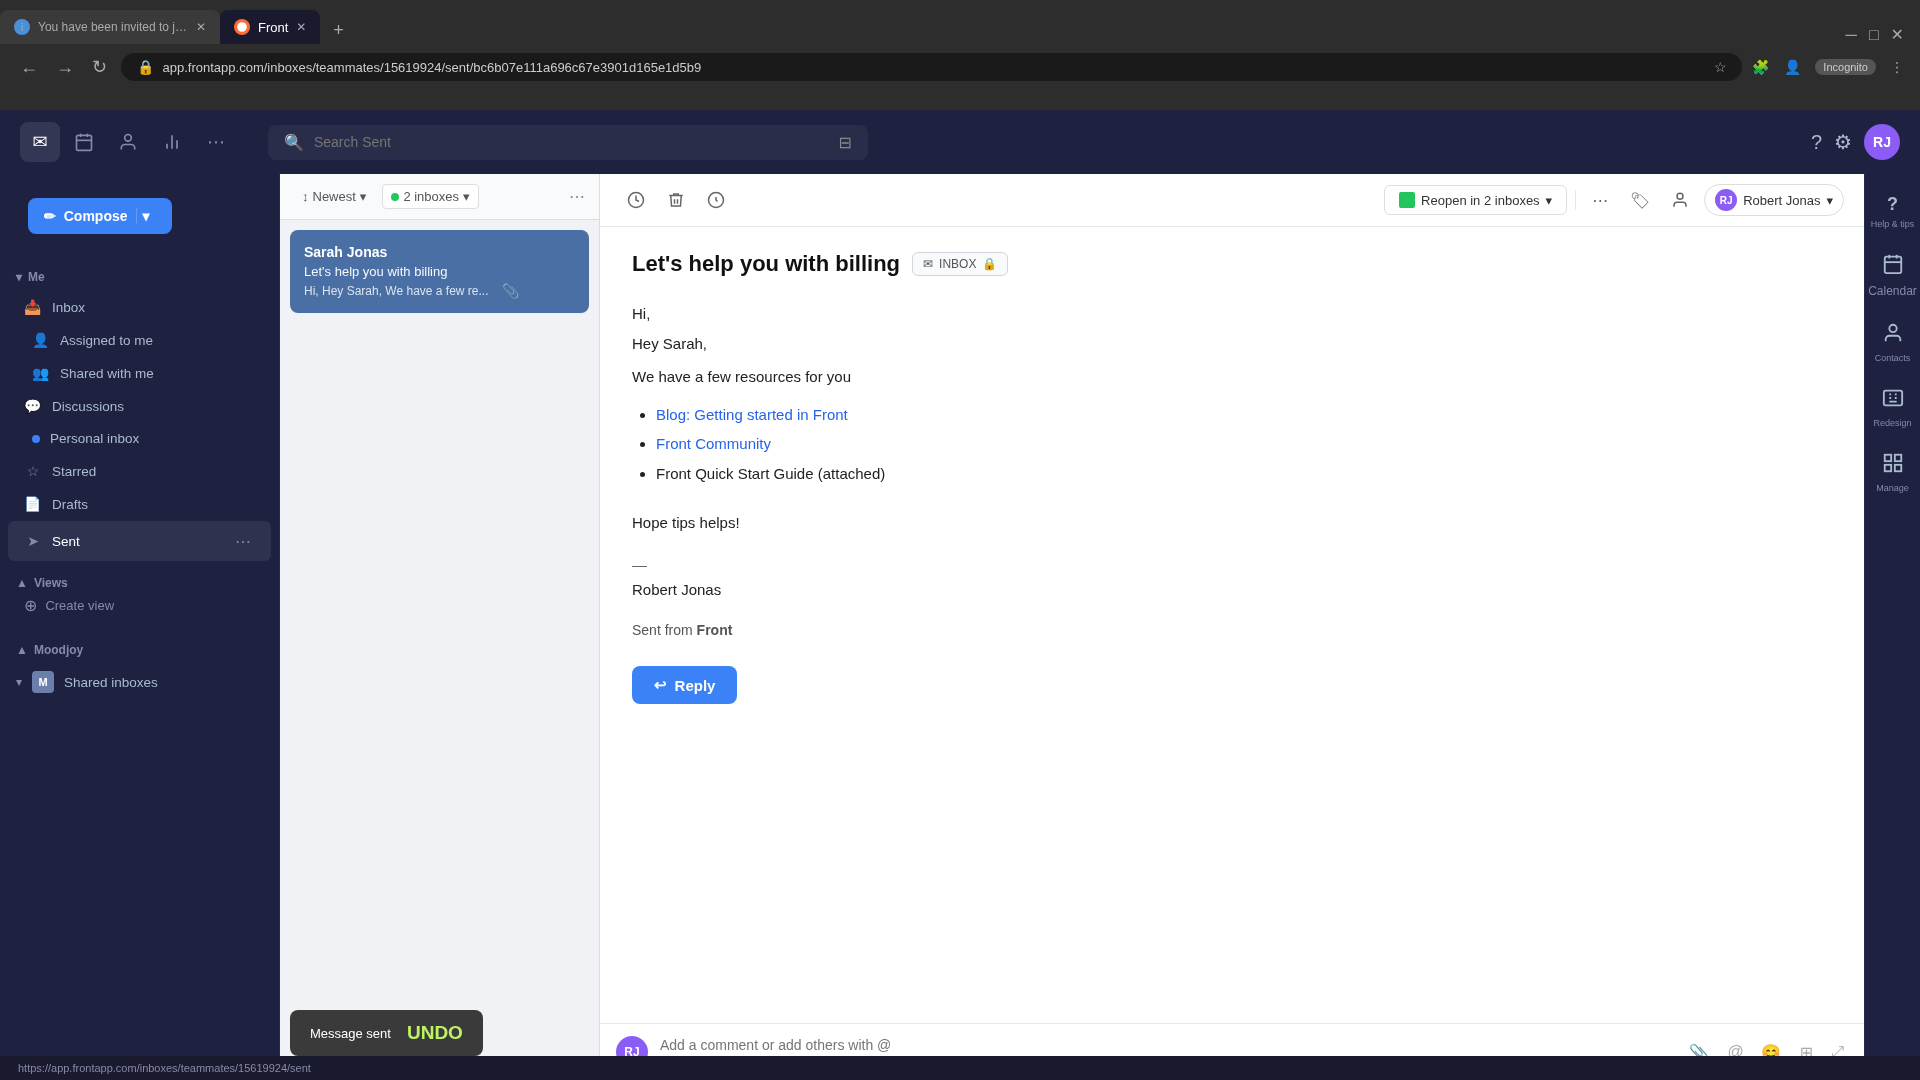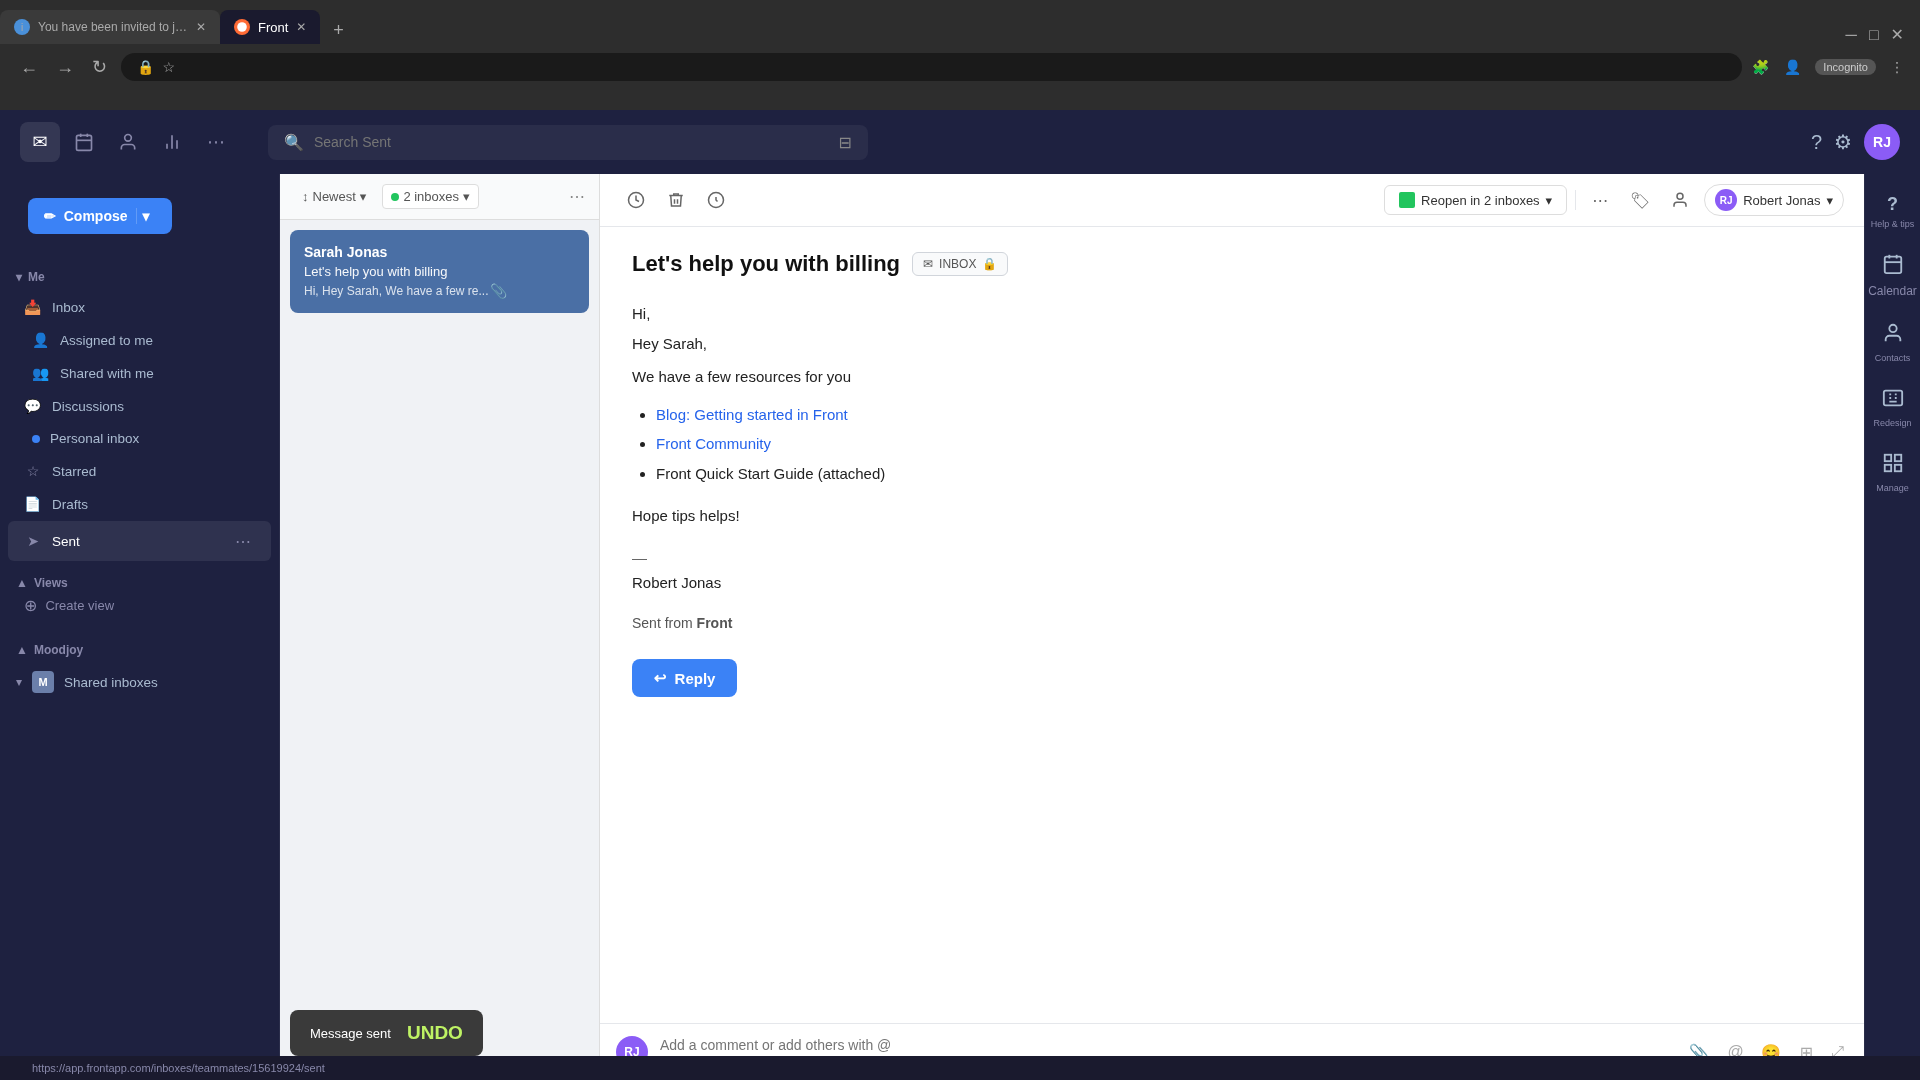--- a/index.html
+++ b/index.html
@@ -55,21 +55,21 @@
     
     .message-list { width: 320px; background: #f0f2f5; border-right: 1px solid #ddd; display: flex; flex-direction: column; }
     .list-toolbar { display: flex; align-items: center; gap: 8px; padding: 10px 14px; border-bottom: 1px solid #ddd; background: #f9fafb; }
     .sort-btn { display: flex; align-items: center; gap: 4px; font-size: 13px; color: #555; cursor: pointer; padding: 4px 8px; border-radius: 4px; }
     .inbox-filter { display: flex; align-items: center; gap: 4px; font-size: 13px; color: #555; cursor: pointer; padding: 4px 8px; border-radius: 4px; border: 1px solid #ddd; background: #fff; }
     .list-more { margin-left: auto; color: #888; cursor: pointer; }
 
     .message-card { background: #4a6fa5; border-radius: 8px; margin: 10px; padding: 14px; cursor: pointer; color: #fff; }
     .message-card-sender { font-weight: 700; font-size: 14px; margin-bottom: 4px; }
     .message-card-subject { font-size: 13px; margin-bottom: 4px; opacity: 0.95; }
-    .message-card-preview { font-size: 12px; opacity: 0.8; display: flex; align-items: center; gap: 2px; }
+    .message-card-preview { font-size: 12px; opacity: 0.8; display: flex; align-items: center; gap: 14px; }
     .attach-icon { font-size: 14px; }
 
     
     .main-content { flex: 1; display: flex; flex-direction: column; background: #fff; }
     .main-toolbar { display: flex; align-items: center; gap: 8px; padding: 10px 20px; border-bottom: 1px solid #e5e7eb; background: #fff; }
     .toolbar-icon-btn { width: 32px; height: 32px; display: flex; align-items: center; justify-content: center; color: #666; font-size: 16px; cursor: pointer; border-radius: 4px; border: none; background: none; }
     .reopen-btn { display: flex; align-items: center; gap: 6px; margin-left: auto; padding: 6px 14px; border: 1px solid #ddd; border-radius: 6px; font-size: 13px; font-weight: 500; color: #333; cursor: pointer; background: #fff; }
     .reopen-icon { width: 16px; height: 16px; background: #22c55e; border-radius: 2px; }
     .toolbar-divider { width: 1px; height: 20px; background: #e5e7eb; }
     .assignee-tag { display: flex; align-items: center; gap: 6px; padding: 4px 10px; border: 1px solid #ddd; border-radius: 20px; font-size: 13px; color: #333; cursor: pointer; }
@@ -77,21 +77,21 @@
 
     
     .email-view { flex: 1; overflow-y: auto; padding: 24px 32px 0; }
     .email-subject-row { display: flex; align-items: center; gap: 12px; margin-bottom: 24px; }
     .email-subject { font-size: 22px; font-weight: 700; color: #111; }
     .inbox-badge { display: flex; align-items: center; gap: 6px; padding: 4px 10px; border: 1px solid #d1d5db; border-radius: 6px; font-size: 12px; color: #555; background: #f9fafb; }
     .inbox-badge-icon { font-size: 12px; }
 
     .email-body { font-size: 15px; line-height: 1.7; color: #222; }
     .email-greeting { margin-bottom: 4px; }
-    .email-list { margin: 12px 0 17px 24px; }
+    .email-list { margin: 12px 0 24px 24px; }
     .email-list li { margin: 4px 0; }
     .email-link { color: #2563eb; text-decoration: none; }
     .email-signature { margin-top: 16px; }
     .email-dash { color: #666; }
     .sent-from { margin-top: 16px; color: #555; font-size: 14px; }
     .sent-from strong { font-weight: 700; }
 
     .reply-btn { display: flex; align-items: center; gap: 8px; margin-top: 24px; margin-bottom: 24px; padding: 10px 22px; background: #3b82f6; color: #fff; border: none; border-radius: 8px; font-size: 15px; font-weight: 600; cursor: pointer; }
 
     
@@ -118,21 +118,21 @@
     .top-search-bar { background: #1e2140; display: flex; align-items: center; justify-content: center; padding: 8px 20px; gap: 16px; height: 64px; }
     .search-input-wrap { display: flex; align-items: center; gap: 10px; background: #2a2d4a; border-radius: 8px; padding: 8px 16px; width: 600px; }
     .search-input { background: transparent; border: none; outline: none; color: #ccc; font-size: 14px; flex: 1; }
     .search-filter-icon { color: #888; font-size: 16px; }
     .search-icon { color: #888; font-size: 16px; }
     .top-bar-right { display: flex; align-items: center; gap: 12px; margin-left: auto; }
     .top-bar-icon { color: #aabbd0; font-size: 20px; cursor: pointer; }
     .user-avatar-top { width: 36px; height: 36px; border-radius: 50%; background: #8b5cf6; display: flex; align-items: center; justify-content: center; font-size: 14px; font-weight: 700; color: #fff; cursor: pointer; }
 
     
-    .status-bar { position: fixed; bottom: 0; left: 0; right: 0; height: 24px; background: #1a1a2e; color: #8888aa; font-size: 11px; display: flex; align-items: center; padding: 0 32px; z-index: 100; }
+    .status-bar { position: fixed; bottom: 0; left: 0; right: 0; height: 24px; background: #1a1a2e; color: #8888aa; font-size: 11px; display: flex; align-items: center; padding: 0 18px; z-index: 100; }
 
     
     .undo-toast { position: fixed; bottom: 24px; left: 290px; background: #3a3a3a; color: #fff; border-radius: 8px; padding: 12px 20px; display: flex; align-items: center; gap: 16px; font-size: 13px; z-index: 200; }
     .undo-btn { color: #bef264; font-weight: 600; cursor: pointer; border: none; background: none; font-size: 19px; }
 
     .full-app { display: flex; flex-direction: column; height: calc(1080px - 110px); }
     .app-body { display: flex; flex: 1; overflow: hidden; }
   </style>
 </head>
 <body>
@@ -160,20 +160,21 @@
       <span style="cursor:pointer;">□</span>
       <span style="cursor:pointer;">✕</span>
     </div>
   </div>
   <div class="address-bar-row">
     <button class="nav-btn">←</button>
     <button class="nav-btn">→</button>
     <button class="nav-btn">↻</button>
     <div class="address-bar">
       <span style="color:#aaa;font-size:14px;">🔒</span>
+      <span class="address-bar-url">app.frontapp.com/inboxes/teammates/15619924/sent/bc6b07e111a696c67e3901d165e1d5b9</span>
       <div class="address-bar-icons">
         <span style="cursor:pointer;">☆</span>
       </div>
     </div>
     <div class="browser-right-icons">
       <span style="cursor:pointer;">🧩</span>
       <span style="cursor:pointer;">👤</span>
       <span class="incognito-badge">Incognito</span>
       <span style="cursor:pointer;">⋮</span>
     </div>

